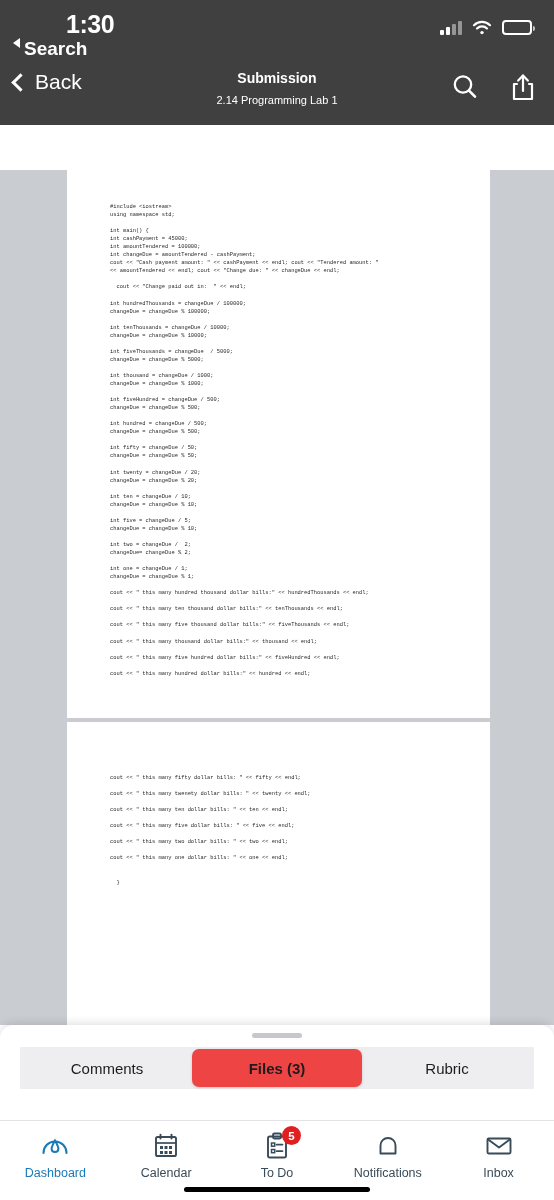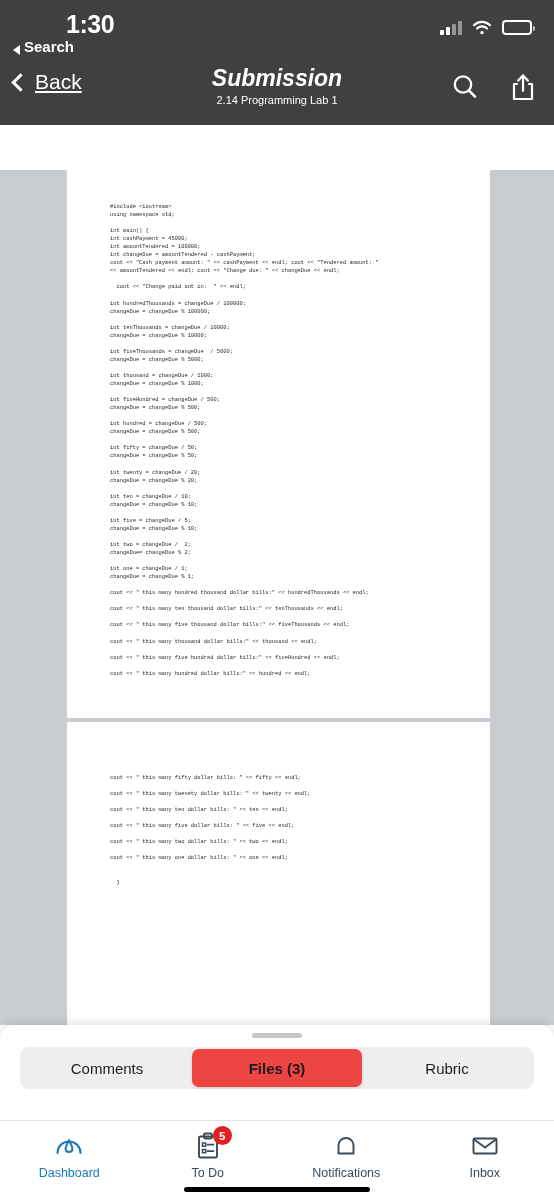--- a/index.html
+++ b/index.html
@@ -19,22 +19,22 @@
   .statusbar {
     position: relative; height: 56px; width: 100%;
   }
   .status-time {
     position: absolute; left: 66px; top: 10px;
     color: #ffffff; font-size: 25px; font-weight: bold;
     letter-spacing: -0.5px;
   }
   .status-back {
     position: absolute; left: 13px; top: 38px;
-    color: #ffffff; font-size: 15px; font-weight: bold;
-    display: flex; align-items: flex-end; gap: 4px;
+    color: #ffffff; font-size: 19px; font-weight: bold;
+    display: flex; align-items: flex-start; gap: 4px;
   }
   .tri-left {
     width: 0; height: 0; display: inline-block;
     border-top: 5px solid transparent; border-bottom: 5px solid transparent;
     border-right: 7px solid #ffffff;
   }
   .status-right {
     position: absolute; right: 22px; top: 20px;
     display: flex; align-items: flex-end; gap: 10px;
   }
@@ -53,32 +53,32 @@
     content: ""; position: absolute; right: -5px; top: 4px;
     width: 2px; height: 5px; background: #ffffff; border-radius: 0 2px 2px 0;
     opacity: .7;
   }
   .battery .fill { height: 100%; background: #ffffff; border-radius: 1px; }
 
   .navbar { position: relative; height: 69px; width: 100%; }
   .nav-back {
     position: absolute; left: 14px; top: 14px;
     display: flex; align-items: center; gap: 8px;
-    color: #ffffff; font-size: 21px; text-decoration: underline;
+    color: #ffffff; font-size: 21px;
   }
   .chev-left {
     width: 13px; height: 13px; border-left: 3.5px solid #fff;
     border-bottom: 3.5px solid #fff; transform: rotate(45deg);
     margin-top: 0px;
   }
   .nav-titles {
     position: absolute; left: 0; right: 0; top: 9px;
     text-align: center; color: #ffffff;
   }
-  .nav-title { font-size: 23px; font-weight: bold; line-height: 26px; font-style: italic; }
+  .nav-title { font-size: 14px; font-weight: bold; line-height: 26px; }
   .nav-subtitle { font-size: 11px; line-height: 18px; }
   .nav-actions {
     position: absolute; right: 16px; top: 16px;
     display: flex; align-items: center; gap: 28px;
   }
   .icon-btn { width: 30px; height: 30px; display: block; }
 
   
   .datebar {
     position: absolute; top: 125px; left: 0; width: 554px; height: 45px;
@@ -119,21 +119,21 @@
     position: absolute; left: 0; bottom: 0; width: 554px; height: 175px;
     background: #ffffff; border-radius: 14px 14px 0 0;
     box-shadow: 0 -2px 10px rgba(0,0,0,.12);
   }
   .grabber {
     width: 50px; height: 5px; border-radius: 3px; background: #c7c7cc;
     margin: 8px auto 0 auto;
   }
   .segmented {
     margin: 9px 20px 0 20px; height: 42px; background: #eeeef0;
-    border-radius: 9px; display: flex; padding: 2px; position: relative;
+    border-radius: 1px; display: flex; padding: 2px; position: relative;
   }
   .seg {
     flex: 1; display: flex; align-items: center; justify-content: center;
     font-size: 15px; color: #1c1c1e; border-radius: 7px;
   }
   .seg.active {
     background: #ef4444; font-weight: bold;
     box-shadow: 0 1px 3px rgba(0,0,0,.16);
   }
 
@@ -322,20 +322,37 @@
       <div class="tab active">
         <span class="ico">
           <svg viewBox="0 0 30 30" width="30" height="30">
             <path d="M3.5 22 A11.5 11.5 0 1 1 26.5 22" fill="none" stroke="#1a7ab8" stroke-width="2.1" stroke-linecap="round"></path>
             <path d="M15 21 C13 21 11.6 19.6 11.6 17.8 C11.6 15.6 15 9.5 15 9.5 C15 9.5 18.4 15.6 18.4 17.8 C18.4 19.6 17 21 15 21 Z" fill="none" stroke="#1a7ab8" stroke-width="2"></path>
           </svg>
         </span>
         <span class="lbl">Dashboard</span>
       </div>
 
+      <div class="tab">
+        <span class="ico">
+          <svg viewBox="0 0 30 30" width="30" height="30">
+            <rect x="5" y="6" width="20" height="19" rx="1.6" fill="none" stroke="#394b58" stroke-width="1.9"></rect>
+            <line x1="5" y1="12" x2="25" y2="12" stroke="#394b58" stroke-width="1.7"></line>
+            <line x1="9.5" y1="3.6" x2="9.5" y2="7.5" stroke="#394b58" stroke-width="1.9" stroke-linecap="round"></line>
+            <line x1="20.5" y1="3.6" x2="20.5" y2="7.5" stroke="#394b58" stroke-width="1.9" stroke-linecap="round"></line>
+            <rect x="9" y="15" width="3" height="3" fill="#394b58"></rect>
+            <rect x="13.5" y="15" width="3" height="3" fill="#394b58"></rect>
+            <rect x="18" y="15" width="3" height="3" fill="#394b58"></rect>
+            <rect x="9" y="20" width="3" height="3" fill="#394b58"></rect>
+            <rect x="13.5" y="20" width="3" height="3" fill="#394b58"></rect>
+            <rect x="18" y="20" width="3" height="3" fill="#394b58"></rect>
+          </svg>
+        </span>
+        <span class="lbl">Calendar</span>
+      </div>
 
       <div class="tab">
         <span class="ico">
           <svg viewBox="0 0 30 30" width="30" height="30">
             <rect x="6" y="5.5" width="18" height="21" rx="1.8" fill="none" stroke="#394b58" stroke-width="1.9"></rect>
             <rect x="11" y="2.5" width="8" height="5" rx="1.4" fill="none" stroke="#394b58" stroke-width="1.9"></rect>
             <rect x="9.5" y="12" width="3.2" height="3.2" fill="none" stroke="#394b58" stroke-width="1.5"></rect>
             <line x1="14.5" y1="13.6" x2="20.5" y2="13.6" stroke="#394b58" stroke-width="1.7" stroke-linecap="round"></line>
             <rect x="9.5" y="18.5" width="3.2" height="3.2" fill="none" stroke="#394b58" stroke-width="1.5"></rect>
             <line x1="14.5" y1="20.1" x2="20.5" y2="20.1" stroke="#394b58" stroke-width="1.7" stroke-linecap="round"></line>

